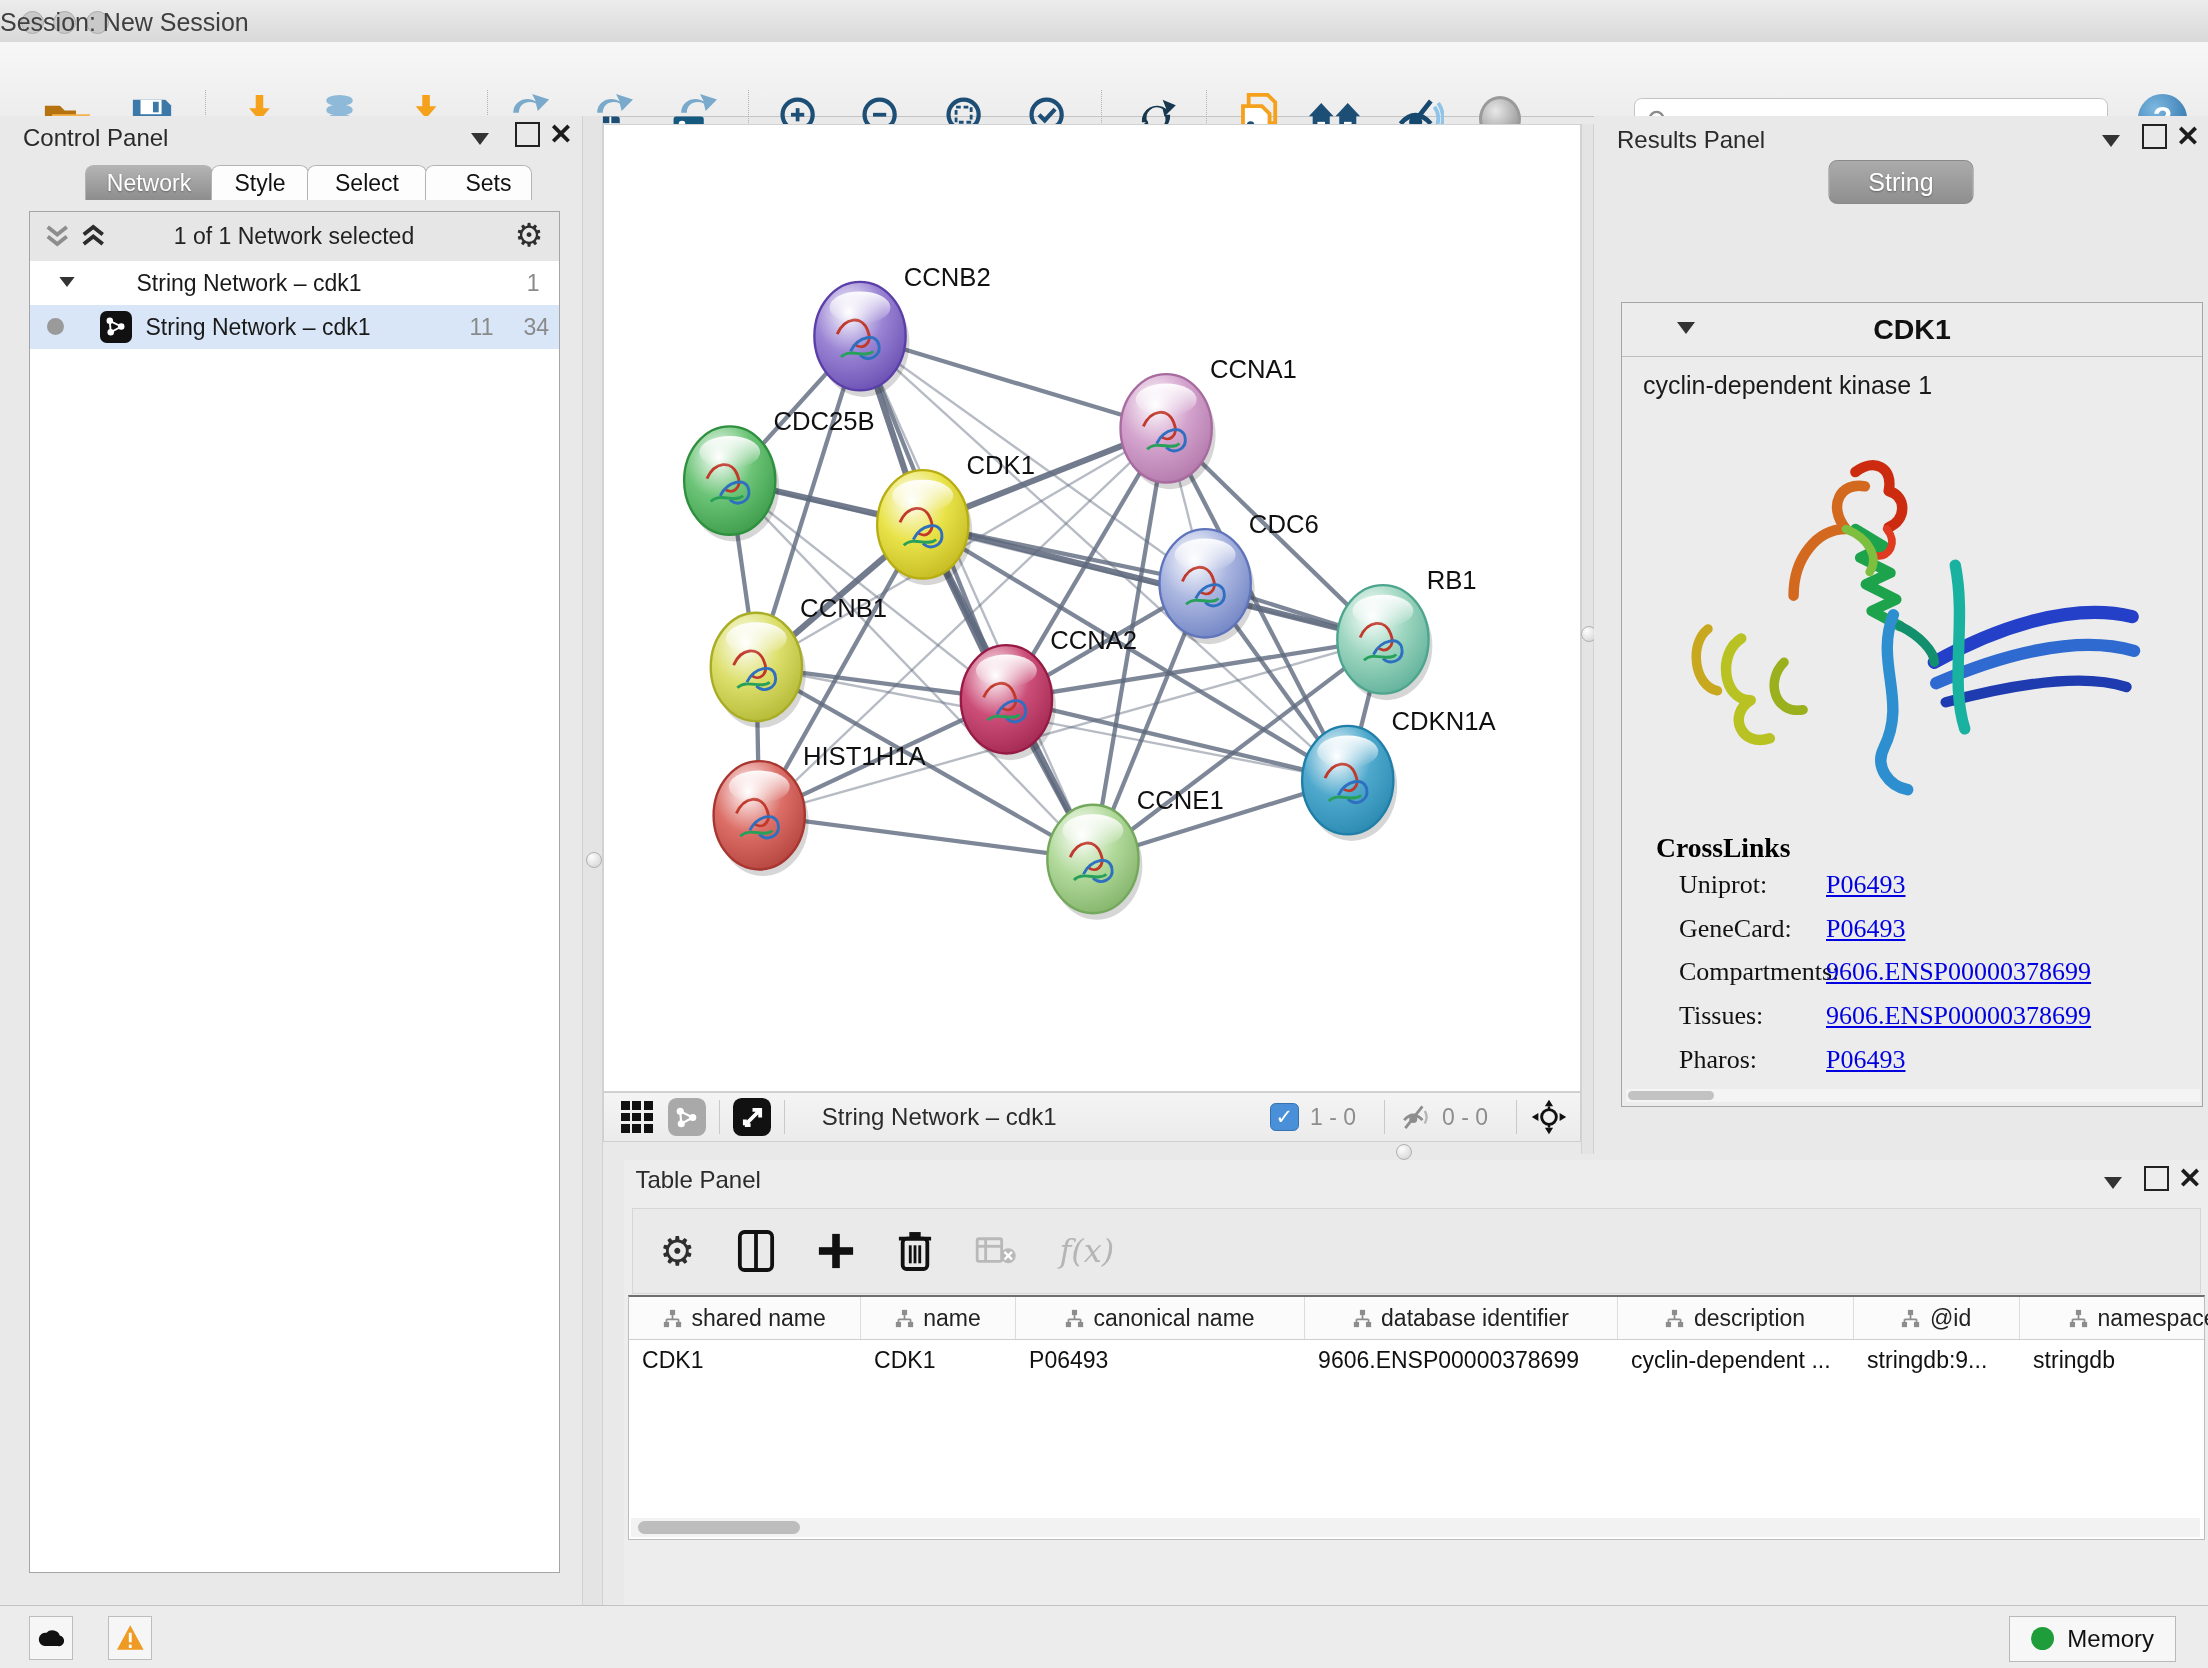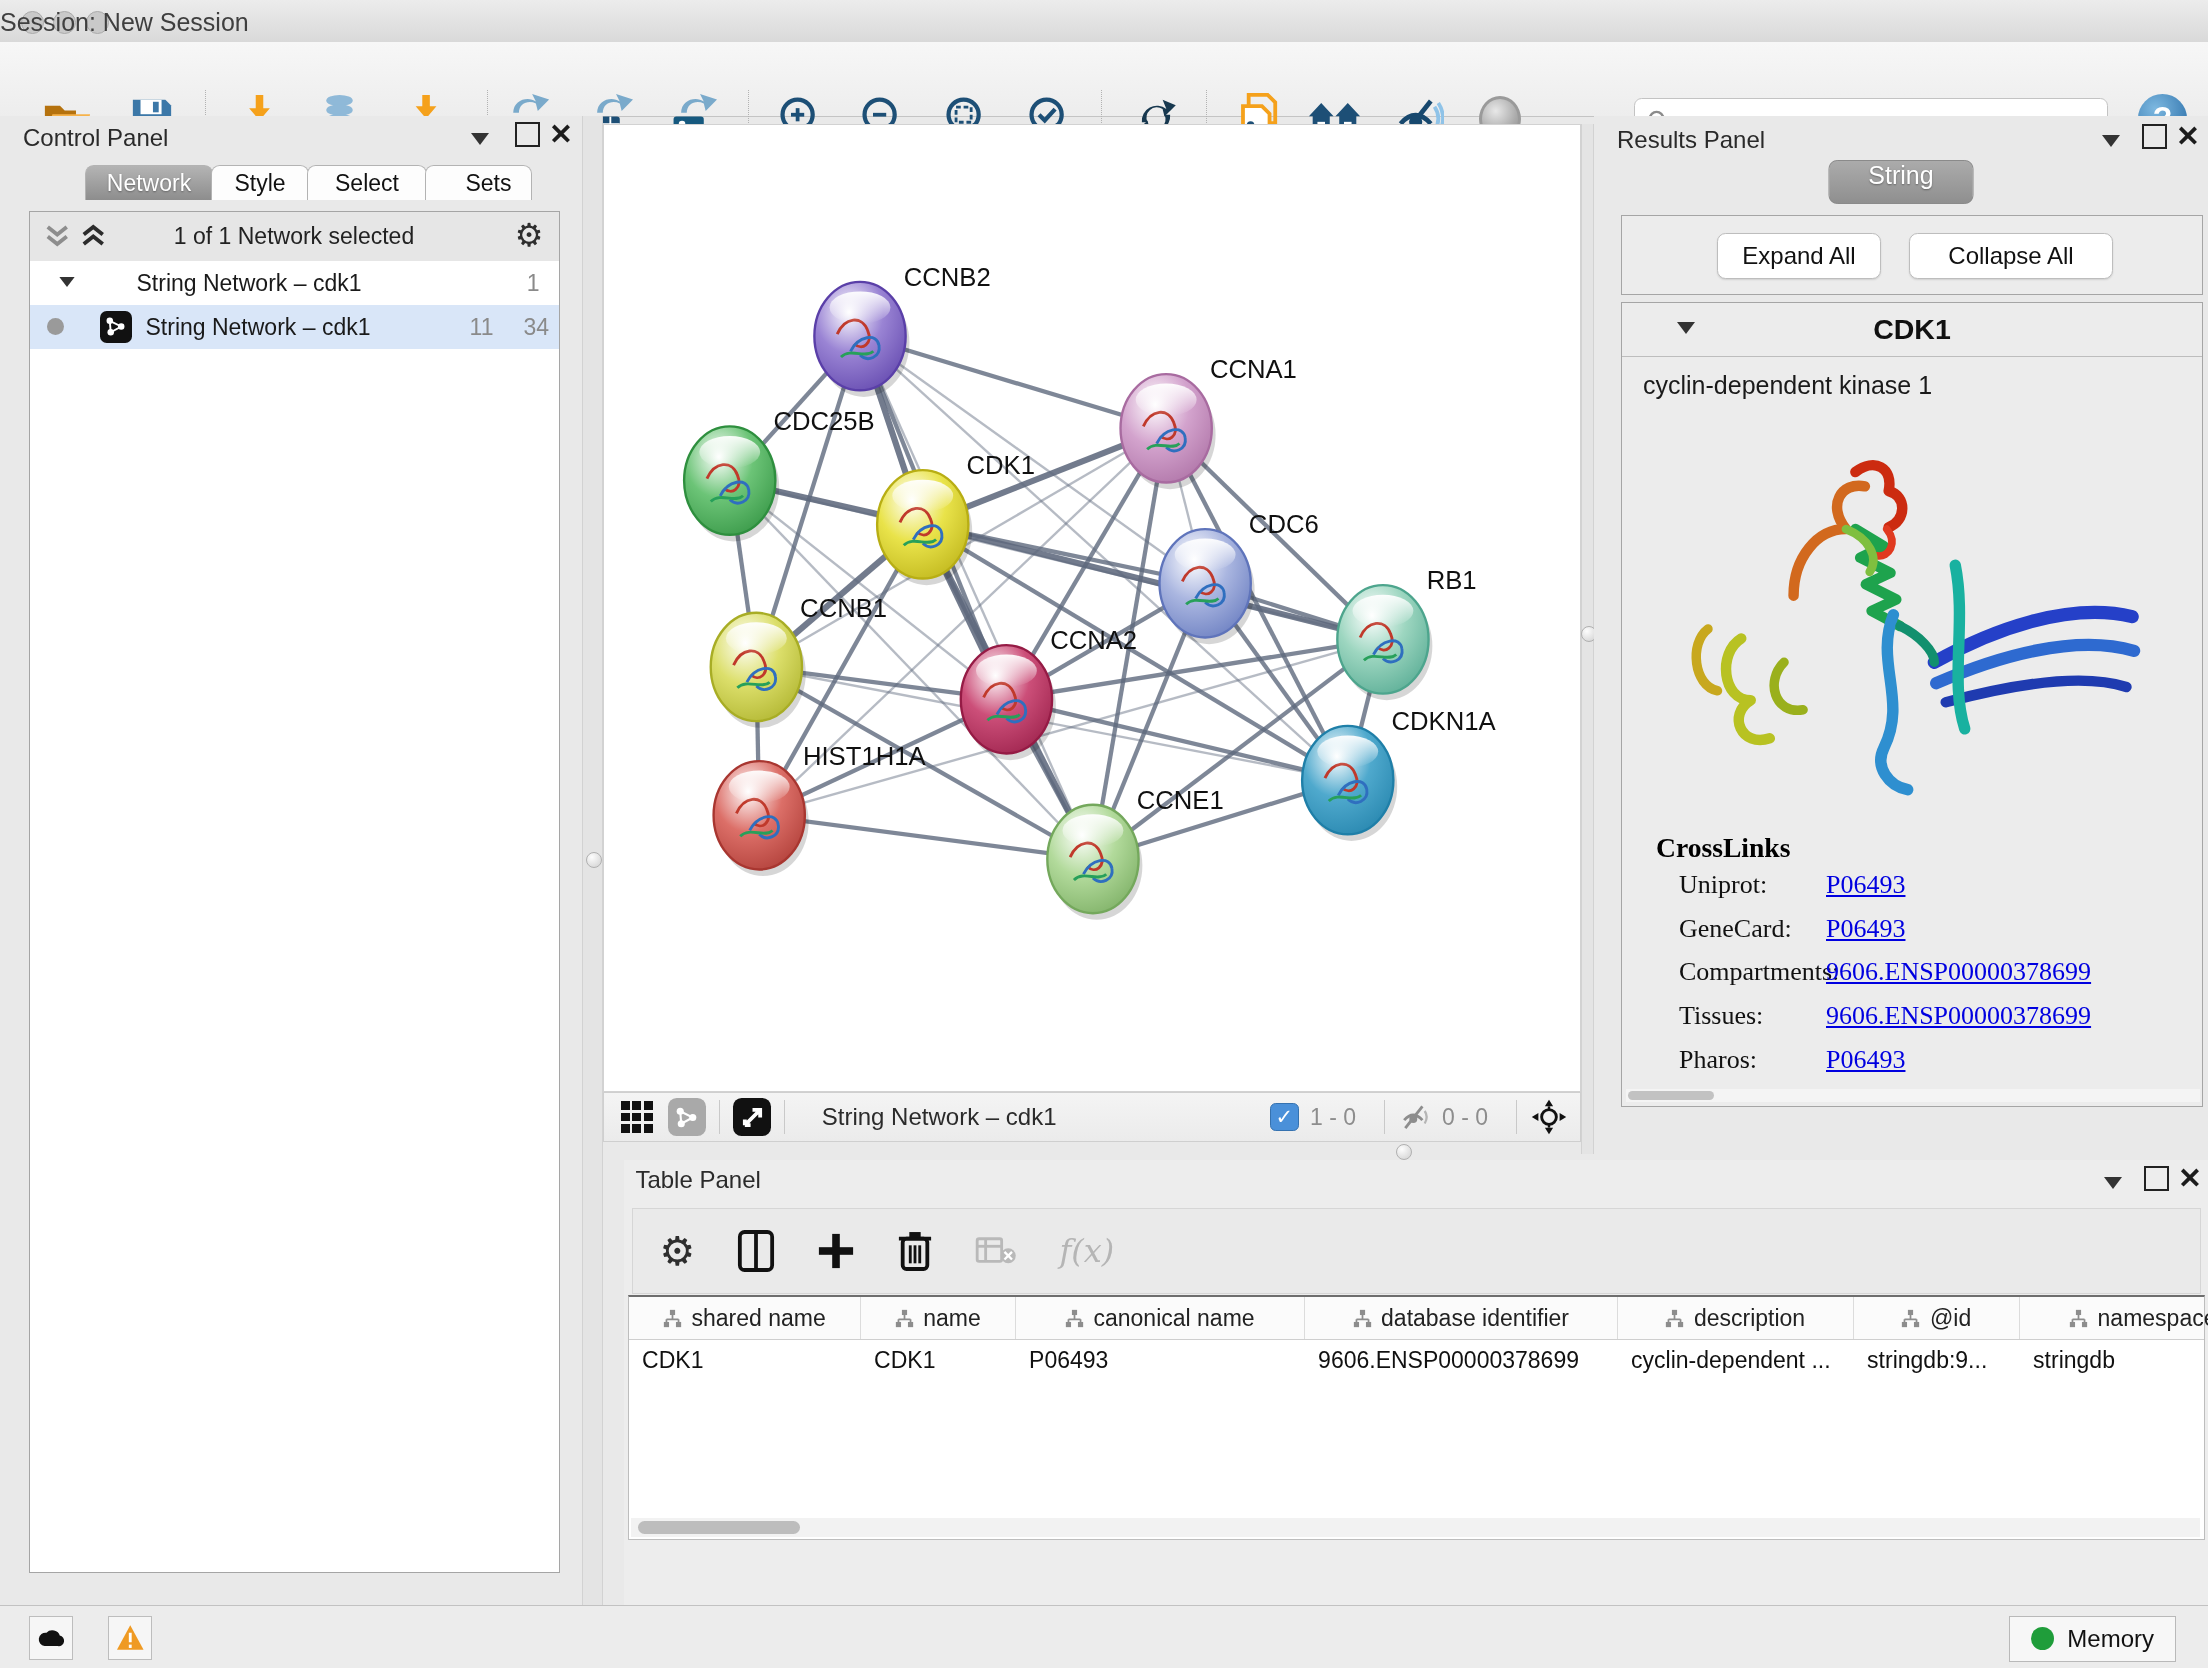--- a/index.html
+++ b/index.html
@@ -63,21 +63,21 @@
   .checkbox{width:28.5px;height:28.5px;border-radius:5.7px;background:#4a90d9;border:1px solid #3572b0;
     color:#fff;font-size:21px;display:flex;align-items:center;justify-content:center;box-sizing:border-box;}
   .grid9{display:grid;grid-template-columns:repeat(3,8.6px);grid-gap:2.9px;}
   .grid9 div{width:8.6px;height:8.6px;background:#111;}
   .blk-btn{width:38px;height:38px;border-radius:8.6px;background:#111;display:flex;align-items:center;justify-content:center;}
   .gray-btn{width:38px;height:38px;border-radius:8.6px;background:#a9a9a9;display:flex;align-items:center;justify-content:center;}
   
   .results-panel{left:1594px;top:116px;width:614px;height:1038px;background:#e9e9e9;}
   .string-tab{position:absolute;left:50%;transform:translateX(-50%);top:44px;width:143px;height:42px;
     background:linear-gradient(#ababab,#8f8f8f);border:1px solid #8a8a8a;border-radius:8.6px;
-    color:#fff;font-size:25px;display:flex;justify-content:center;
+    color:#fff;font-size:25px;display:flex;align-items:center;justify-content:center;
     text-shadow:0 1px 1.9px rgba(0,0,0,.35);}
   .rp-btnbox{position:absolute;left:27px;top:99px;width:582px;height:80px;background:#ececec;
     border:1px solid #a5a5a5;box-sizing:border-box;}
   .rp-btn{position:absolute;top:17px;height:44px;background:#fff;border:1px solid #bdbdbd;border-radius:8.6px;
     font-size:24px;display:flex;align-items:center;justify-content:center;color:#111;
     box-shadow:0 1px 1.9px rgba(0,0,0,.12);}
   .rp-card{position:absolute;left:27px;top:186px;width:582px;height:805px;background:#ececec;
     border:1px solid #a5a5a5;box-sizing:border-box;}
   .rp-card-hd{position:absolute;left:0;top:0;width:100%;height:53px;border-bottom:1px solid #bdbdbd;}
   .gene-name{position:absolute;left:0;right:0;top:9.5px;text-align:center;font-size:28.5px;font-weight:bold;color:#111;}
@@ -647,28 +647,20 @@
 <div class="abs results-panel">
   <div class="abs" style="left:23px;top:9.5px;"><span class="panel-title">Results Panel</span></div>
   <div class="abs" style="left:508px;top:17px;"><span class="tri"></span></div>
   <div class="abs" style="left:548px;top:7.6px;width:21px;height:21px;border:2.9px solid #222;"></div>
   <div class="abs" style="left:582px;top:3.8px;font-size:28.5px;font-weight:bold;">✕</div>
 
   <div class="string-tab">
       <span>String</span>
     </div>
 
-  <div class="rp-btnbox">
-    <div class="rp-btn" style="left:95px;width:162px;">
-        <span>Expand All</span>
-      </div>
-    <div class="rp-btn" style="left:287px;width:202px;">
-        <span>Collapse All</span>
-      </div>
-  </div>
 
   <div class="rp-card">
     <div class="rp-card-hd">
       <span class="tri abs" style="left:55px;top:19px;"></span>
       <div class="gene-name">CDK1</div>
     </div>
     <div class="gene-desc">cyclin-dependent kinase 1</div>
 
     <svg class="abs" style="left:27px;top:110px;" width="525" height="411" viewBox="0 0 552 432">
       <g fill="none" stroke-linecap="round" stroke-linejoin="round">

